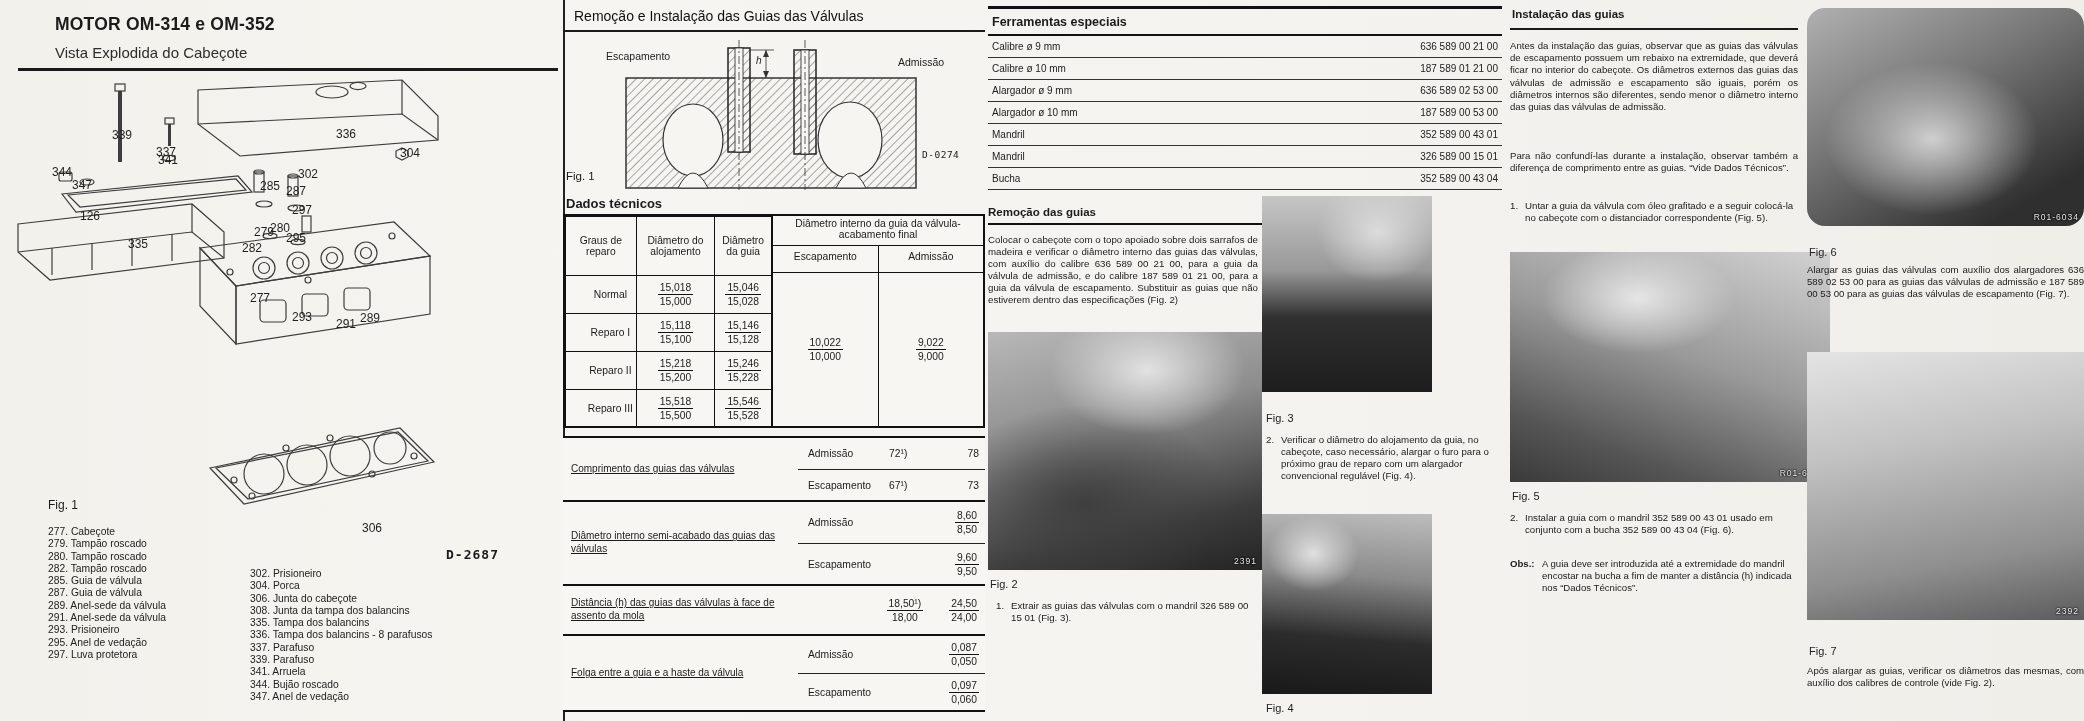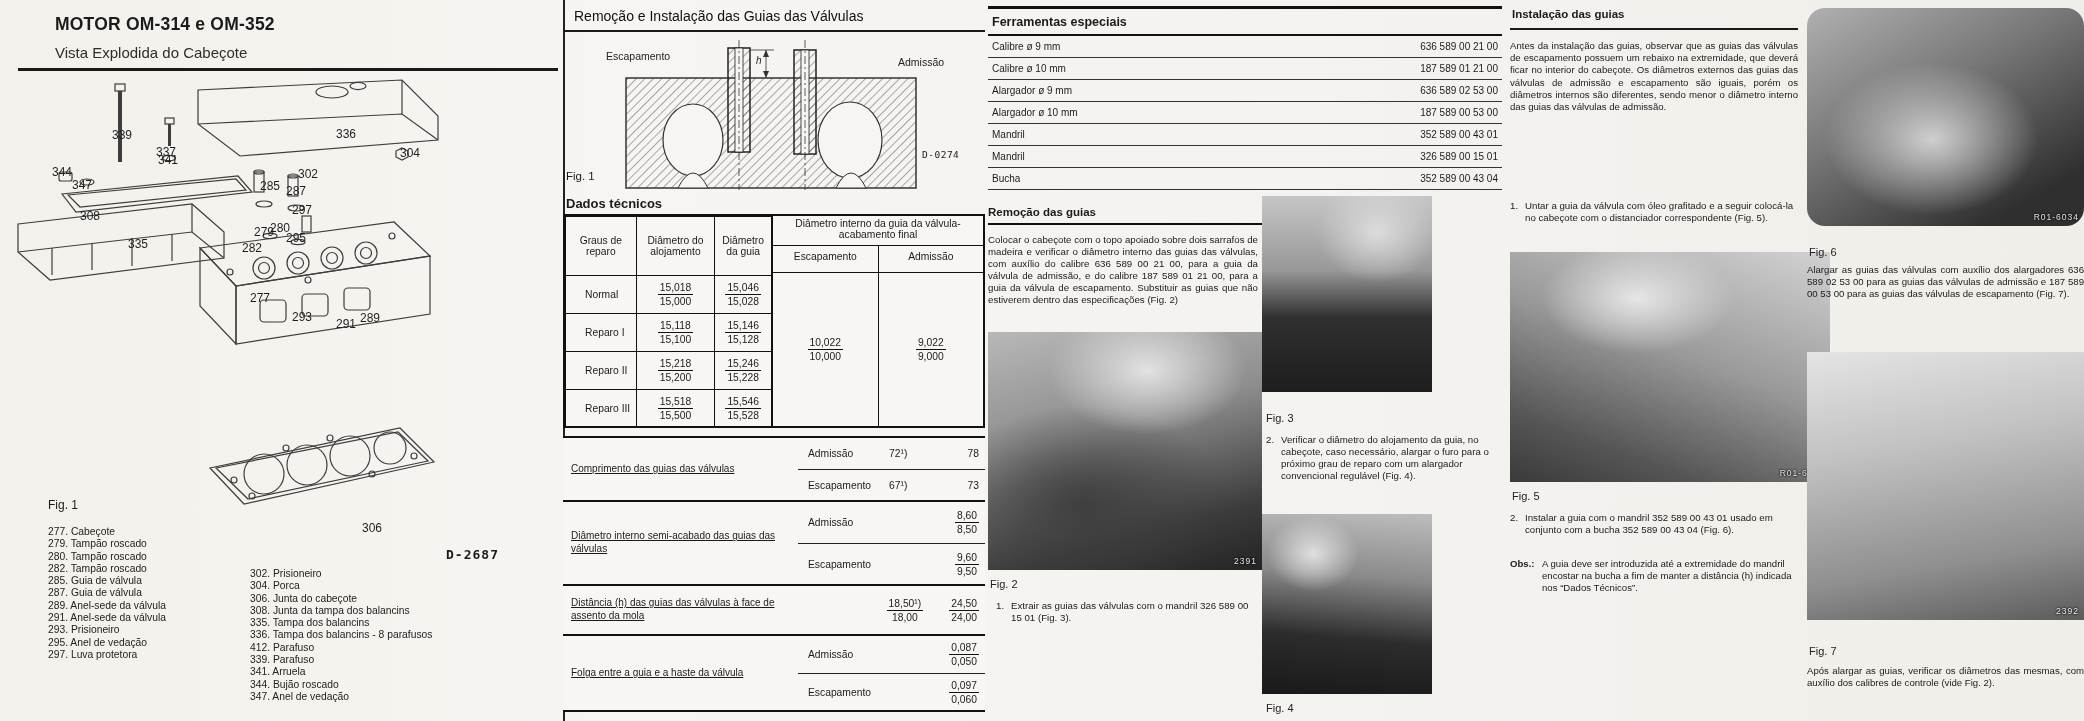--- a/index.html
+++ b/index.html
@@ -33,21 +33,21 @@
   .b-code{left:922px;top:149px;font-family:"DejaVu Sans Mono",monospace;font-size:9.5px;letter-spacing:.5px;}
   .b-fig{left:566px;top:170px;font-size:11.5px;}
   .b-dados{left:566px;top:196px;font-size:13px;font-weight:bold;}
   
   .t1{left:563px;top:214px;width:422px;height:214px;display:flex;border:2px solid #111;box-sizing:border-box;background:#f7f6f2;}
   .t1 table{border-collapse:collapse;table-layout:fixed;}
   .t1 th,.t1 td{border:1.5px solid #111;font-weight:normal;font-size:10.3px;padding:0;}
   .t1l th{height:58px;text-align:center;}
   .t1l .cw1{width:70px;} .t1l .cw2{width:78px;} .t1l .cw3{width:56px;}
   .t1l td{height:37px;}
-  .t1l td.grade{padding-left:19px;text-align:left;}
+  .t1l td.grade{padding-left:19px;text-align:center;}
   .t1l td.num{text-align:center;}
   .t1r{width:212px;border-left:1.5px solid #111;display:flex;flex-direction:column;box-sizing:border-box;}
   .t1r-span{height:30px;border-bottom:1.5px solid #111;text-align:center;font-size:10.3px;padding:2px 6px 0;box-sizing:border-box;}
   .t1r-sub{display:flex;height:26px;border-bottom:1.5px solid #111;}
   .t1r-sub div{flex:1;text-align:center;font-size:10.3px;padding-top:5px;box-sizing:border-box;}
   .t1r-sub div+div{border-left:1.5px solid #111;}
   .t1r-body{flex:1;display:flex;}
   .t1r-body .cell{flex:1;display:flex;align-items:center;justify-content:center;}
   .t1r-body .cell+.cell{border-left:1.5px solid #111;}
   .frac{display:inline-block;text-align:center;font-size:10.3px;line-height:13px;}
@@ -213,21 +213,21 @@
       <span class="callout" style="left: 268px; top: 145px;">280</span>
 
       <span class="callout" style="left: 252px; top: 149px;">279</span>
 
       <span class="callout" style="left: 284px; top: 155px;">295</span>
 
       <span class="callout" style="left: 240px; top: 165px;">282</span>
 
       <span class="callout" style="left: 126px; top: 161px;">335</span>
 
-      <span class="callout" style="left: 78px; top: 133px;">308</span>
+      <span class="callout" style="left: 78px; top: 133px;">126</span>
 
       <span class="callout" style="left: 248px; top: 215px;">277</span>
 
       <span class="callout" style="left: 290px; top: 234px;">293</span>
 
       <span class="callout" style="left: 334px; top: 241px;">291</span>
 
       <span class="callout" style="left: 358px; top: 235px;">289</span>
 
       <span class="callout" style="left: 360px; top: 445px;">306</span>
@@ -248,21 +248,21 @@
       <div>295. Anel de vedação</div>
       <div>297. Luva protetora</div>
   </div>
   <div class="abs parts parts2">
     <div>302. Prisioneiro</div>
       <div>304. Porca</div>
       <div>306. Junta do cabeçote</div>
       <div>308. Junta da tampa dos balancins</div>
       <div>335. Tampa dos balancins</div>
       <div>336. Tampa dos balancins - 8 parafusos</div>
-      <div>412. Parafuso</div>
+      <div>337. Parafuso</div>
       <div>339. Parafuso</div>
       <div>341. Arruela</div>
       <div>344. Bujão roscado</div>
       <div>347. Anel de vedação</div>
   </div>
   <div class="abs dcode">D-2687</div>
 
   <div class="abs vline"></div>
 
   <div class="abs b-heading">Remoção e Instalação das Guias das Válvulas</div>
@@ -508,20 +508,21 @@
   <div class="abs step" style="left:1266px;top:434px;width:234px;">
     <span class="sn">2.</span>
     <span>Verificar o diâmetro do alojamento da guia, no cabeçote, caso necessário, alargar o furo para o próximo grau de reparo com um alargador convencional regulável (Fig. 4).</span>
   </div>
   <div class="abs photo ph4" style="left:1262px;top:514px;width:170px;height:180px;"></div>
   <div class="abs cap" style="left:1266px;top:702px;">Fig. 4</div>
 
   <div class="abs ins-head">Instalação das guias</div>
   <div class="abs ins-hrule rule"></div>
   <div class="abs jpar" style="left:1510px;top:40px;width:288px;">Antes da instalação das guias, observar que as guias das válvulas de escapamento possuem um rebaixo na extremidade, que deverá ficar no interior do cabeçote. Os diâmetros externos das guias das válvulas de admissão e escapamento são iguais, porém os diâmetros internos são diferentes, sendo menor o diâmetro interno das guias das válvulas de admissão.</div>
+  <div class="abs jpar" style="left:1510px;top:150px;width:288px;">Para não confundí-las durante a instalação, observar também a diferença de comprimento entre as guias. “Vide Dados Técnicos”.</div>
   <div class="abs step" style="left:1510px;top:200px;width:288px;">
     <span class="sn">1.</span>
     <span>Untar a guia da válvula com óleo grafitado e a seguir colocá-la no cabeçote com o distanciador correspondente (Fig. 5).</span>
   </div>
   <div class="abs photo ph5" style="left:1510px;top:252px;width:288px;height:230px;">
     <span class="plabel">R01-6033</span>
   </div>
   <div class="abs cap" style="left:1512px;top:490px;">Fig. 5</div>
   <div class="abs step" style="left:1510px;top:512px;width:288px;">
     <span class="sn">2.</span>

